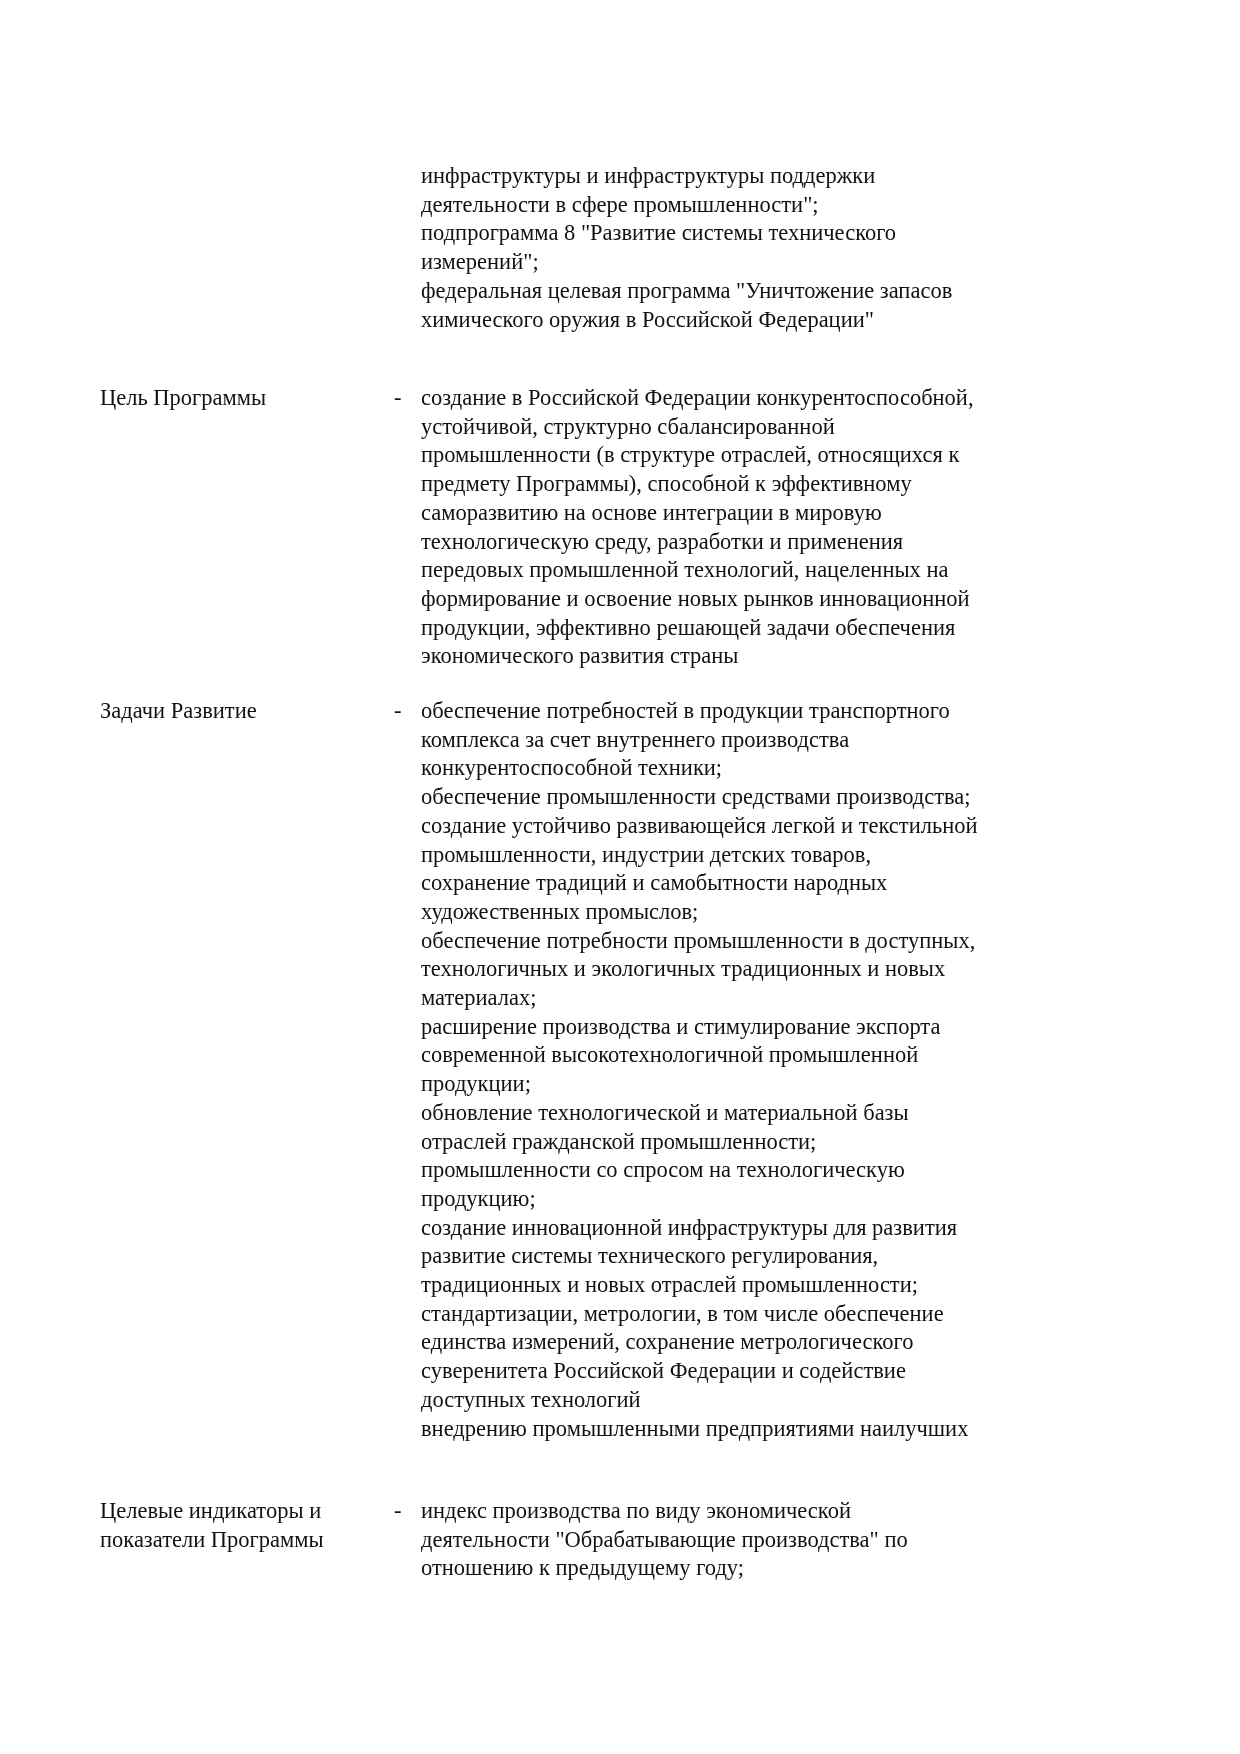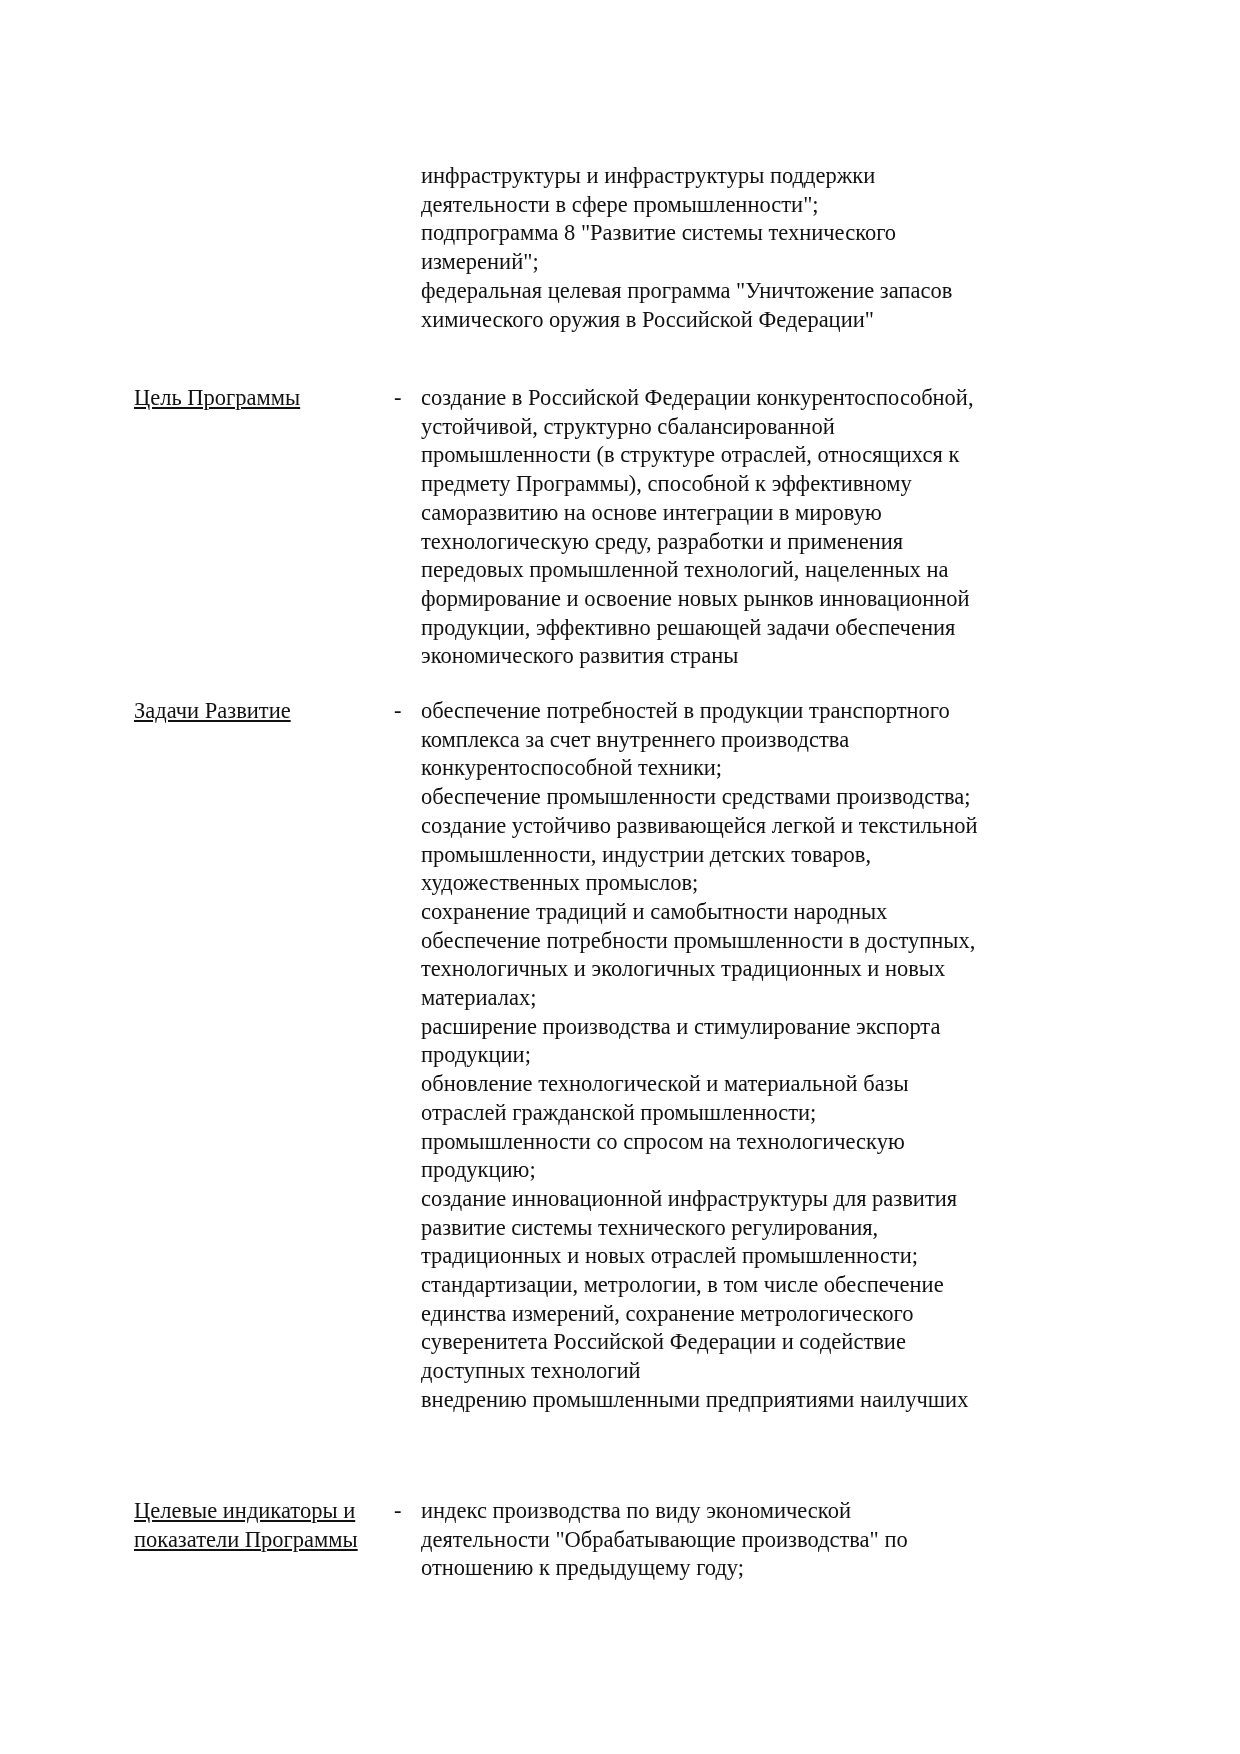--- a/index.html
+++ b/index.html
@@ -1,20 +1,20 @@
 <!DOCTYPE html>
 <html><head>
   <meta charset="utf-8">
   <style>
     html, body { margin: 0; padding: 0; background: #ffffff; }
     body { width: 1240px; height: 1754px; position: relative; overflow: hidden;
       font-family: "Liberation Serif", serif; color: #111; font-size: 22.5px; }
     .page { position: absolute; left: 0; top: 0; width: 1240px; height: 1560px; }
     .row { position: absolute; left: 0; width: 1240px; }
-    .label { position: absolute; left: 134px; top: 0; width: 270px; line-height: 28.7px; text-decoration: underline; }
+    .label { position: absolute; left: 100px; top: 0; width: 270px; line-height: 28.7px; }
     .dash { position: absolute; left: 394px; top: 0; line-height: 28.7px; }
     .content { position: absolute; left: 421px; top: 0; width: 640px; line-height: 28.7px; }
     .line { display: block; white-space: nowrap; }
   </style>
 </head>
 <body>
 
 <div class="page">
 
   <div class="row" style="top:162px;">
@@ -52,26 +52,27 @@
       <span class="line">Задачи Развитие</span>
     </div>
     <div class="dash">-</div>
     <div class="content">
       <span class="line">обеспечение потребностей в продукции транспортного</span>
       <span class="line">комплекса за счет внутреннего производства</span>
       <span class="line">конкурентоспособной техники;</span>
       <span class="line">обеспечение промышленности средствами производства;</span>
       <span class="line">создание устойчиво развивающейся легкой и текстильной</span>
       <span class="line">промышленности, индустрии детских товаров,</span>
+      <span class="line">сохранение традиций и самобытности народных</span>
       <span class="line">художественных промыслов;</span>
-      <span class="line">сохранение традиций и самобытности народных</span>
       <span class="line">обеспечение потребности промышленности в доступных,</span>
       <span class="line">технологичных и экологичных традиционных и новых</span>
       <span class="line">материалах;</span>
       <span class="line">расширение производства и стимулирование экспорта</span>
+      <span class="line">современной высокотехнологичной промышленной</span>
       <span class="line">продукции;</span>
       <span class="line">обновление технологической и материальной базы</span>
       <span class="line">отраслей гражданской промышленности;</span>
       <span class="line">промышленности со спросом на технологическую</span>
       <span class="line">продукцию;</span>
       <span class="line">создание инновационной инфраструктуры для развития</span>
       <span class="line">развитие системы технического регулирования,</span>
       <span class="line">традиционных и новых отраслей промышленности;</span>
       <span class="line">стандартизации, метрологии, в том числе обеспечение</span>
       <span class="line">единства измерений, сохранение метрологического</span>

